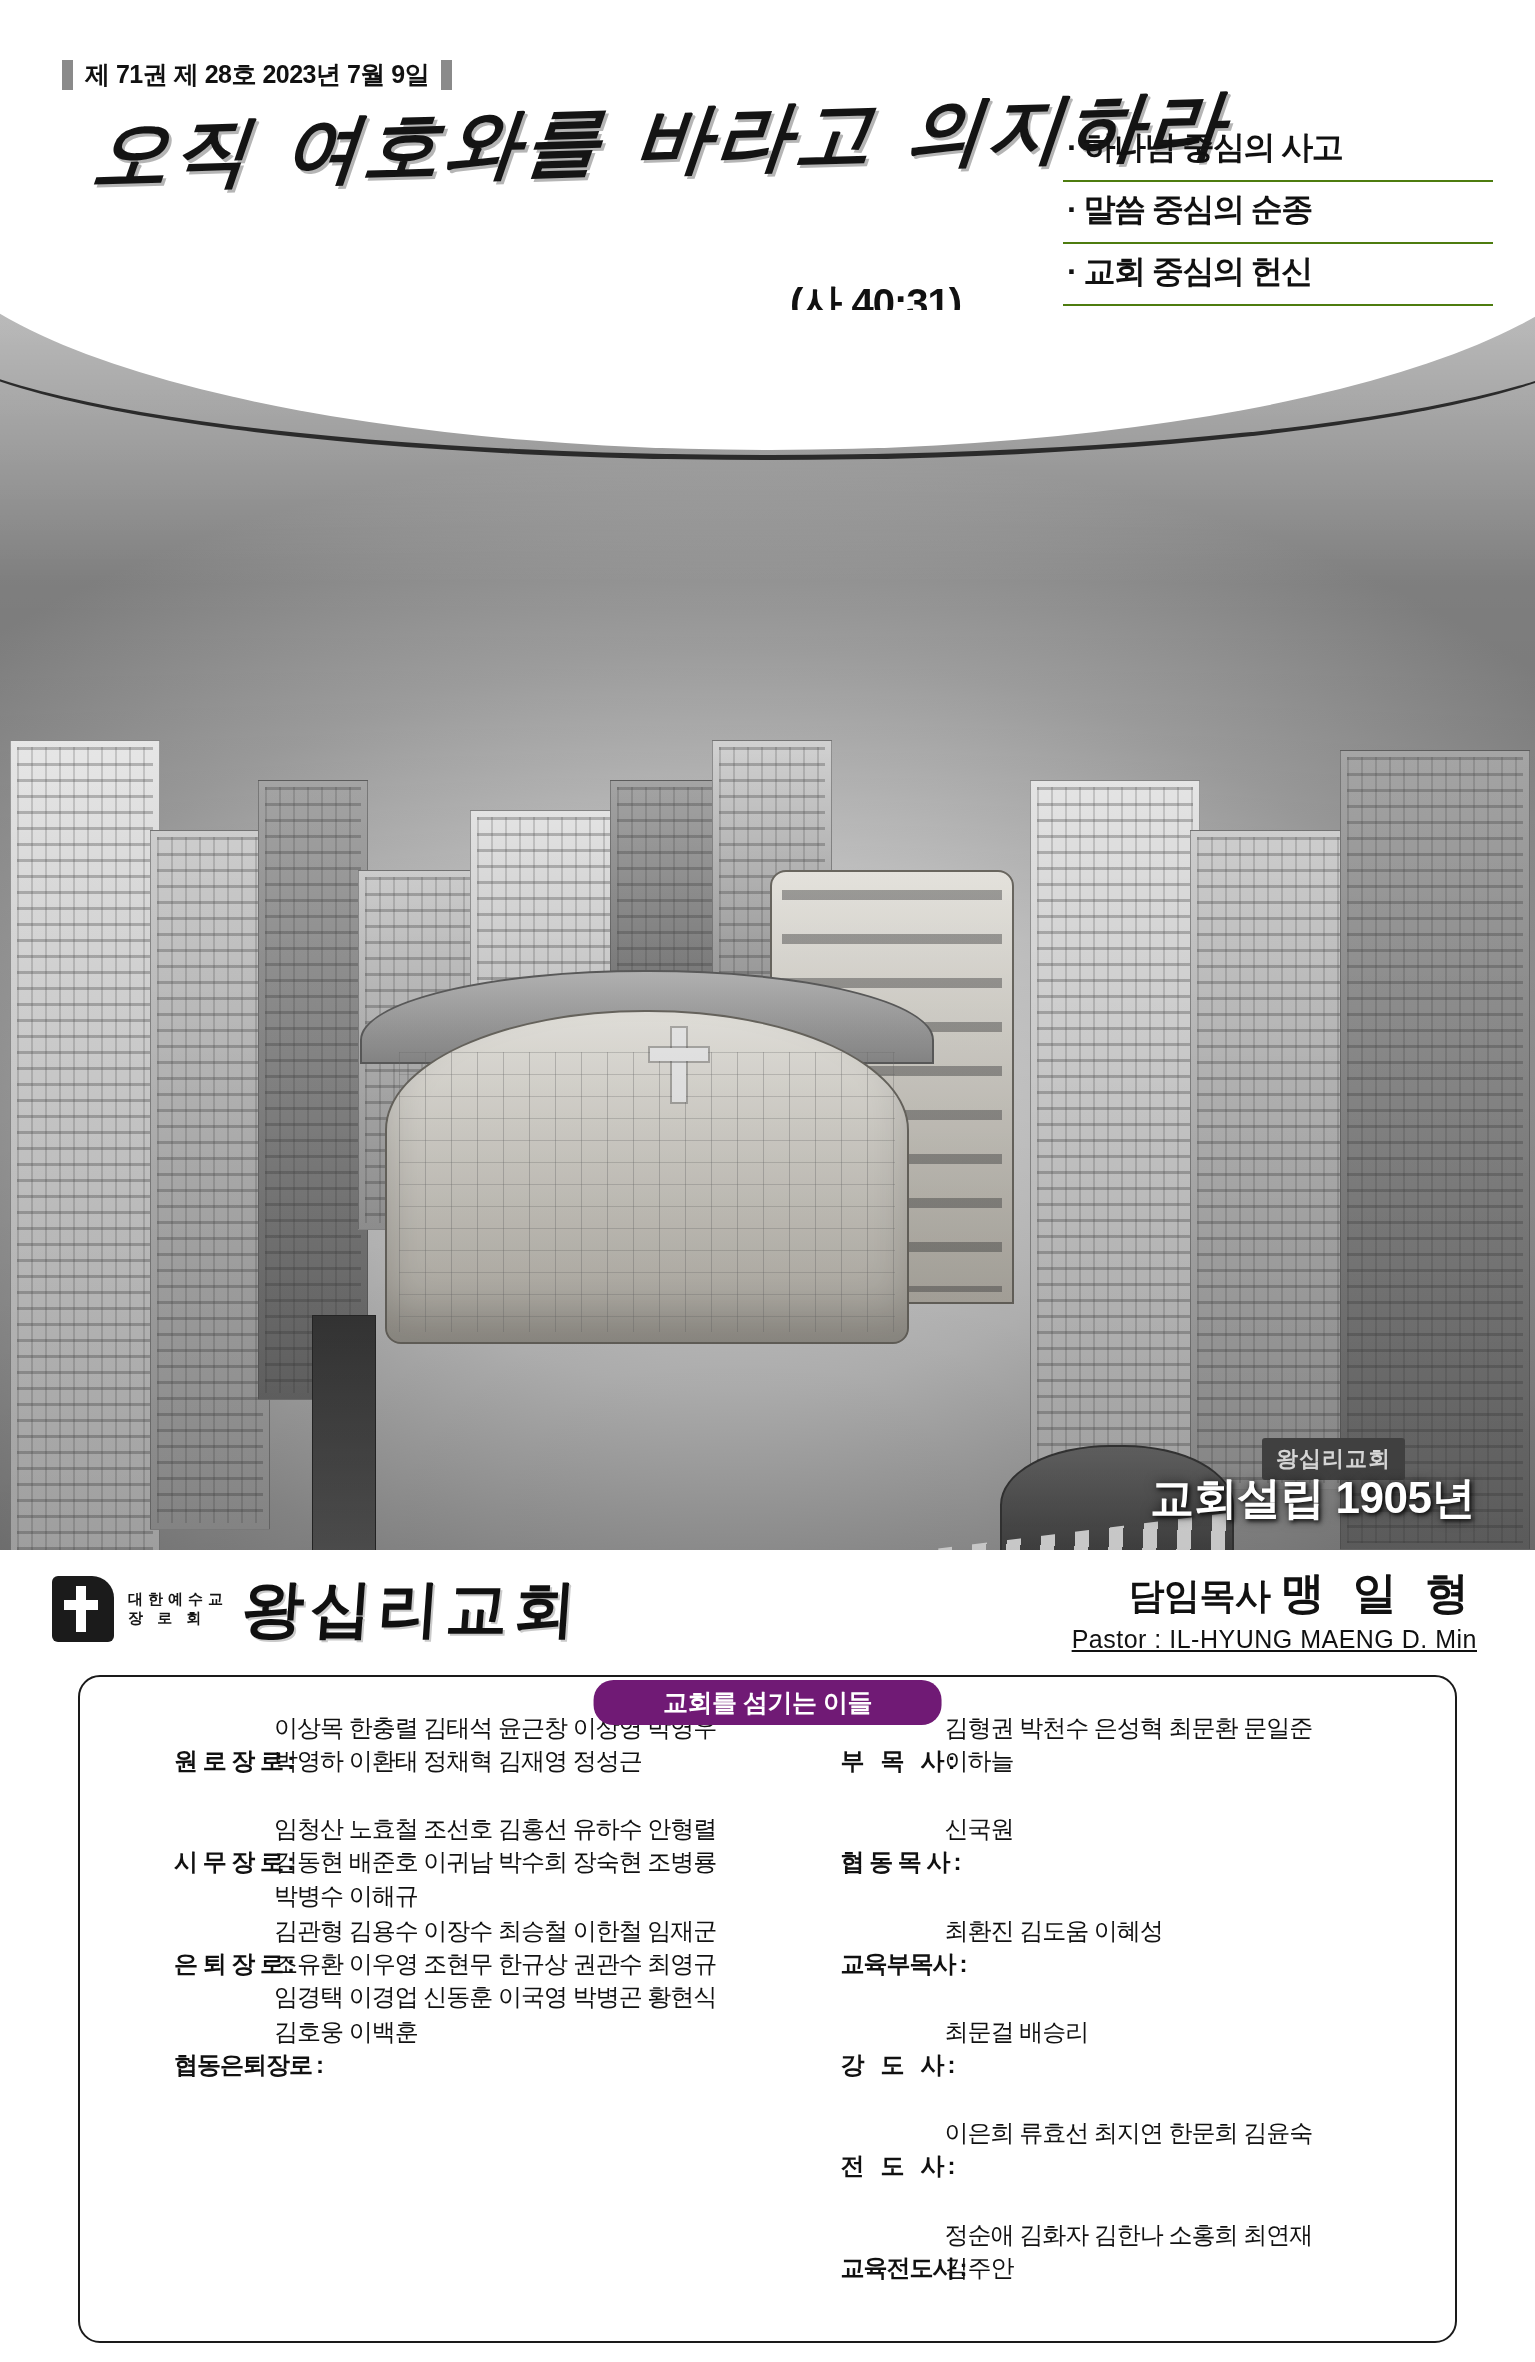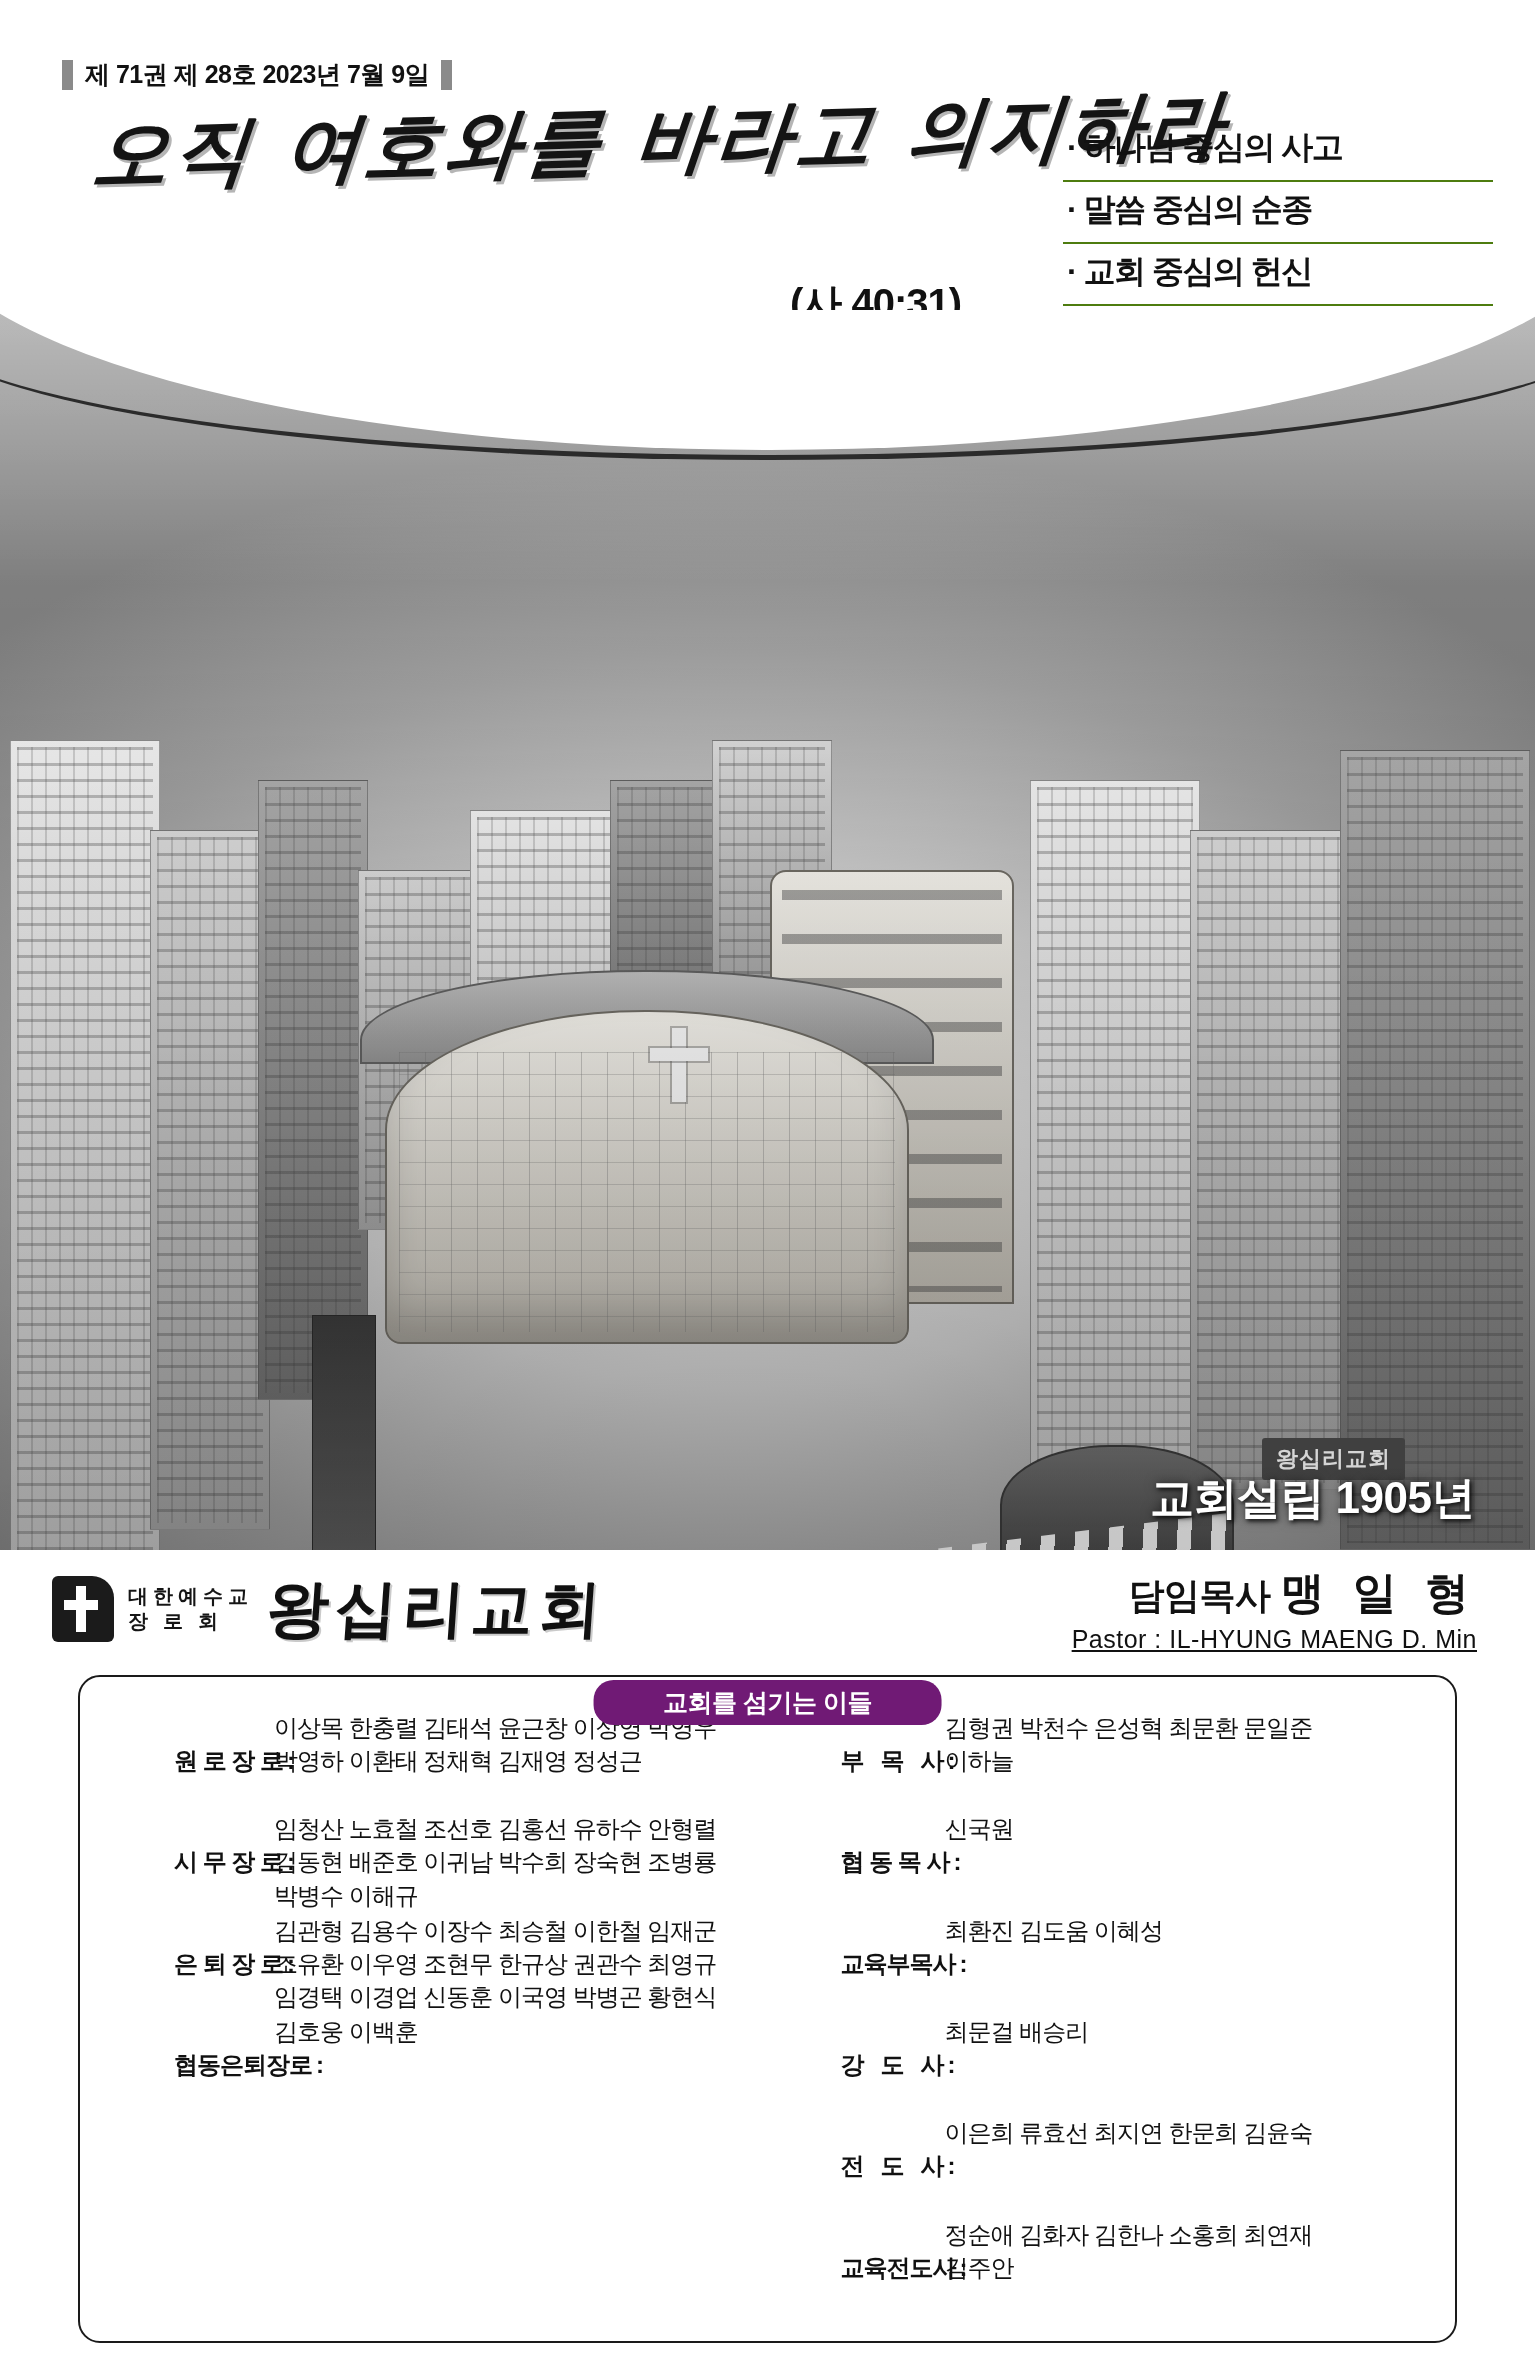--- a/index.html
+++ b/index.html
@@ -281,22 +281,22 @@
     background:#fff;
   }
   .logo-mark::after {
     content:"";
     position:absolute;
     left:12px; top:24px;
     width:34px; height:10px;
     background:#fff;
   }
   .denom {
-    font-family: Liberation Serif, serif;
-    font-size: 20px;
+    font-family: Liberation Sans, sans-serif;
+    font-size: 15px;
     font-weight: bold;
     line-height: 1.25;
     letter-spacing: 5px;
     margin-right: 14px;
     white-space: pre-line;
     color: #151515;
   }
   .church-name {
     font-family: "DejaVu Serif", serif;
     font-size: 62px;

